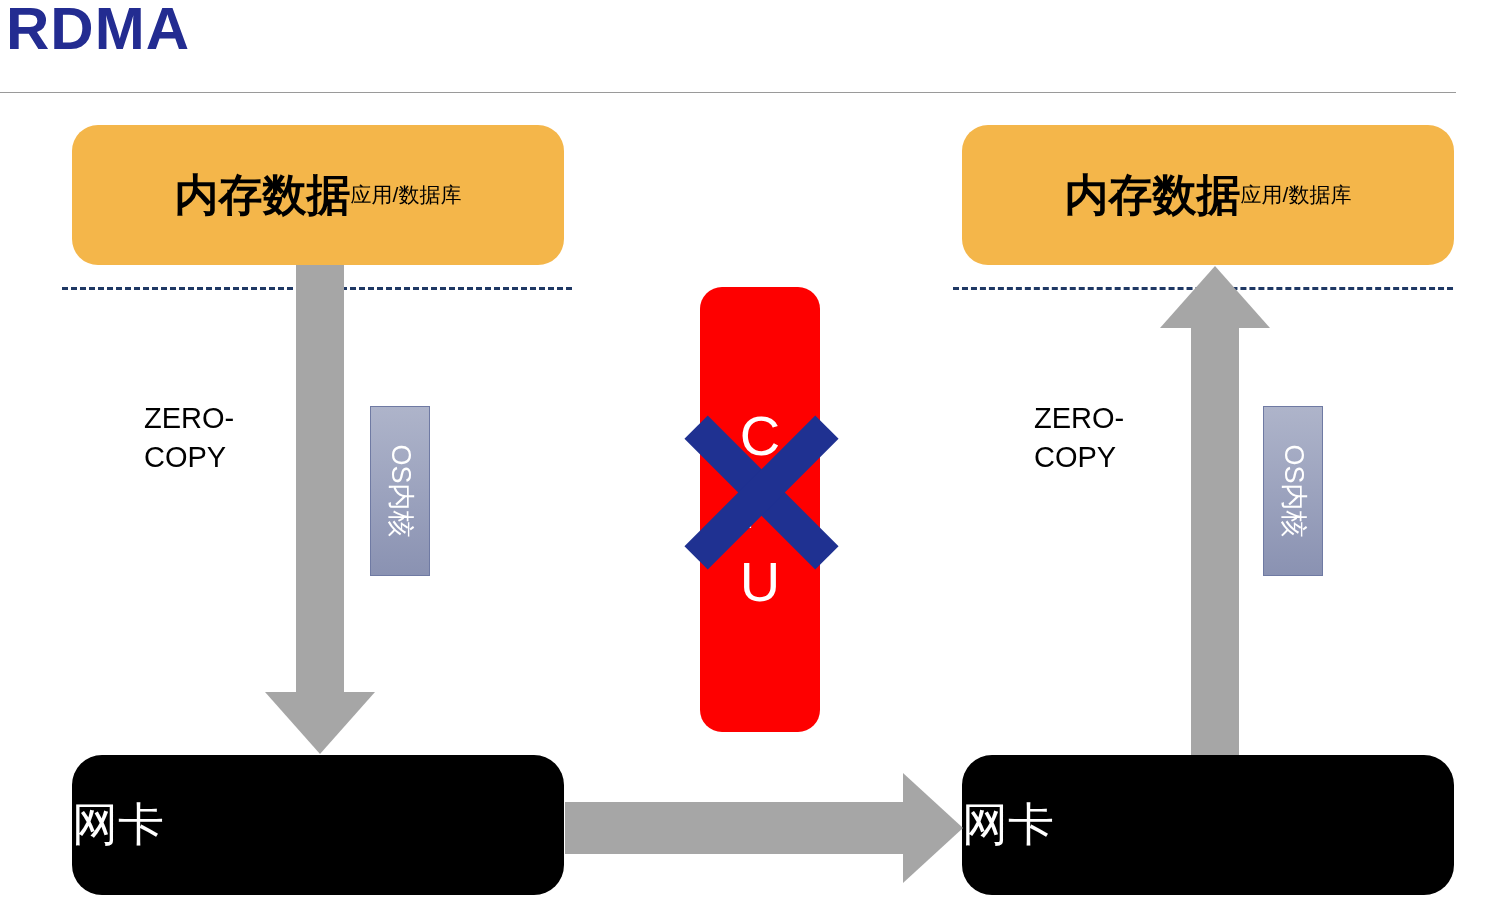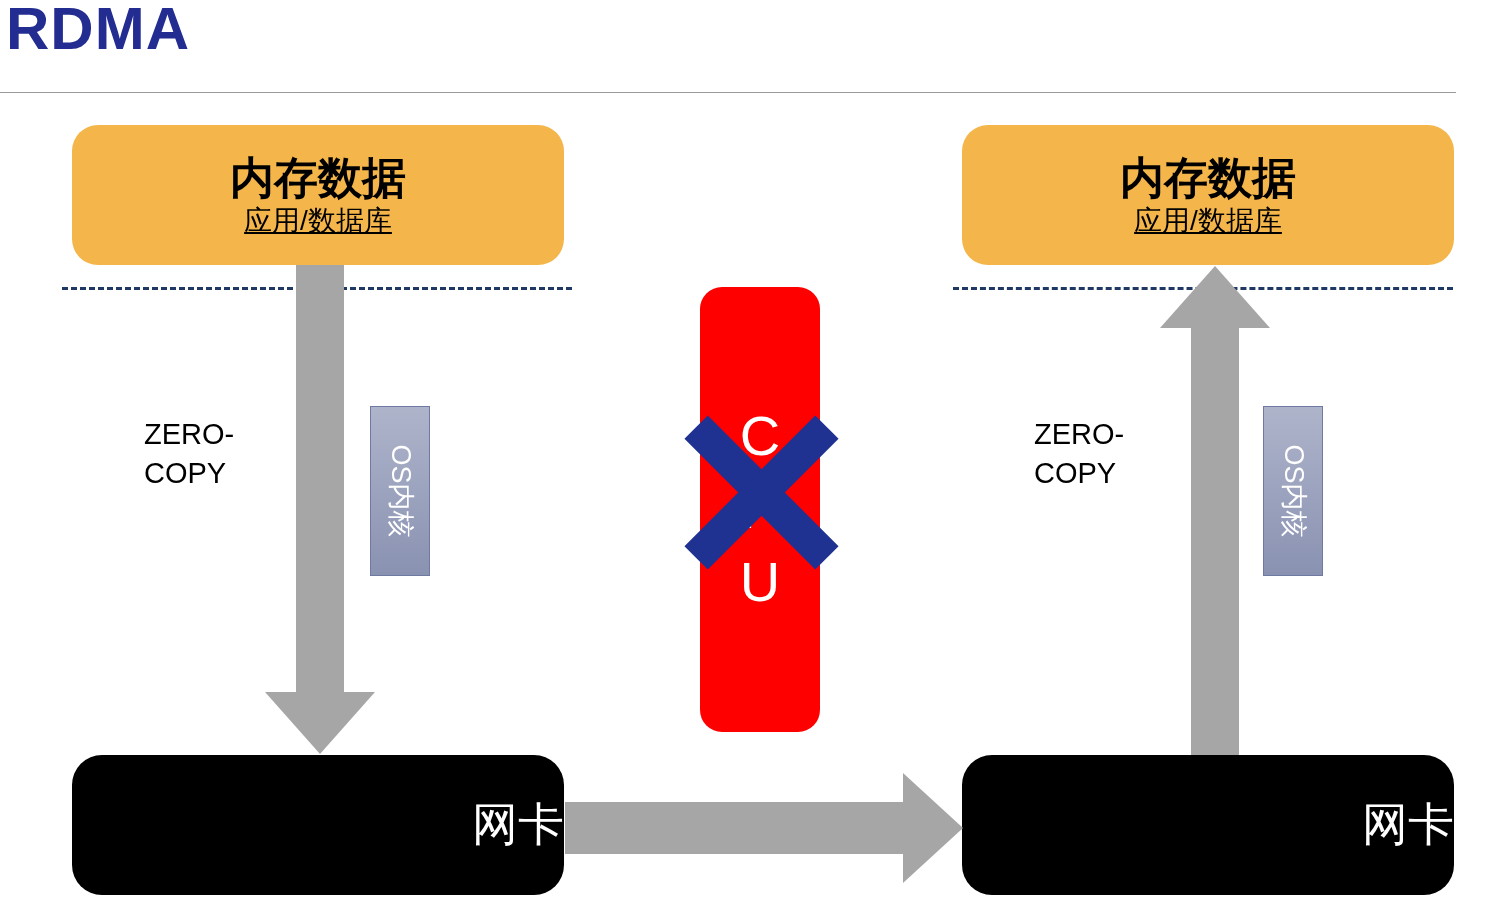--- a/index.html
+++ b/index.html
@@ -33,28 +33,27 @@
 
   
   .mem-box {
     position: absolute;
     top: 125px;
     width: 492px;
     height: 140px;
     background: #F4B64A;
     border-radius: 26px;
     display: flex;
-    flex-direction: column;
     align-items: center;
     justify-content: center;
   }
   .mem-box.left-col  { left: 72px; }
   .mem-box.right-col { left: 962px; }
   .mem-title { font-size: 44px; font-weight: 700; color: #000; line-height: 1.15; }
-  .mem-sub   { font-size: 28px; color: #000; line-height: 1.2; text-decoration: underline; }
+  .mem-sub   { font-size: 21px; color: #000; line-height: 1.2; }
 
   
   .dash {
     position: absolute;
     top: 287px;
     border-top: 3px dashed #1F3864;
   }
   .dash.left-col  { left: 62px;  width: 510px; }
   .dash.right-col { left: 953px; width: 509px; }
 
@@ -95,21 +94,21 @@
     left: 903px; top: 773px;
     width: 0; height: 0;
     border-top: 55px solid transparent;
     border-bottom: 55px solid transparent;
     border-left: 60px solid #A6A6A6;
   }
 
   
   .zero-copy {
     position: absolute;
-    top: 415px;
+    top: 399px;
     font-size: 29px;
     color: #000;
     white-space: pre-line;
     line-height: 1.35;
   }
   .zero-copy.left-col  { left: 144px; }
   .zero-copy.right-col { left: 1034px; }
 
   
   .os-box {
@@ -159,21 +158,21 @@
   
   .nic-box {
     position: absolute;
     top: 755px;
     width: 492px;
     height: 140px;
     background: #000000;
     border-radius: 30px;
     display: flex;
     align-items: center;
-    justify-content: flex-end;
+    justify-content: flex-start;
   }
   .nic-box.left-col  { left: 72px; }
   .nic-box.right-col { left: 962px; }
   .nic-label { color: #ffffff; font-size: 46px; }
 </style>
 </head>
 <body>
 
 <div class="slide">
 

